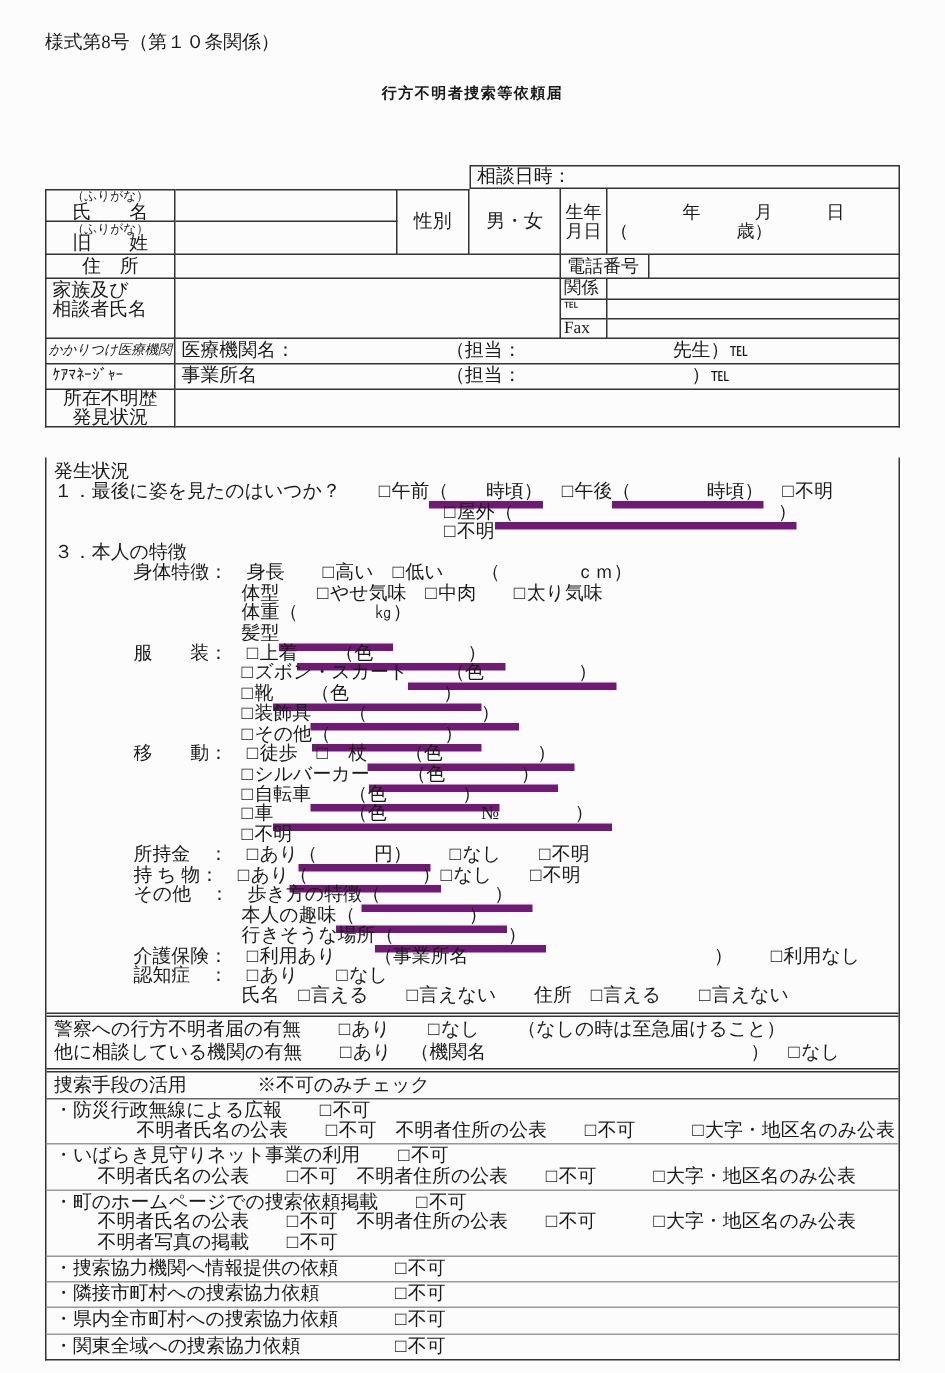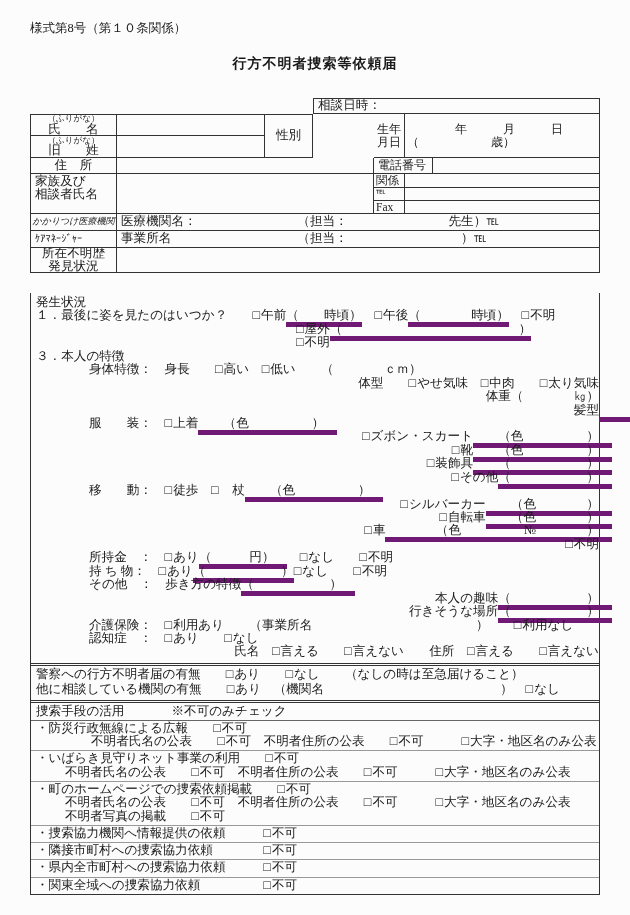--- a/index.html
+++ b/index.html
@@ -3,22 +3,22 @@
 <meta charset="utf-8">
 <style>
   html,body{margin:0;padding:0;}
   body{
     width:630px;height:915px;background:#fcfcfc;color:#1a1a1a;
     font-family:"Liberation Serif","DejaVu Serif",serif;
     position:relative;overflow:hidden;
   }
   .form-number{position:absolute;left:30px;top:20px;font-size:12.5px;}
   .page-title{position:absolute;left:0;top:55px;width:100%;text-align:center;
-    font-size:14px;font-weight:bold;letter-spacing:1px;}
-  .formwrap{position:absolute;left:30px;top:98px;width:461px;}
+    font-size:10px;font-weight:bold;letter-spacing:1px;}
+  .formwrap{position:absolute;left:30px;top:110px;width:461px;}
 
   
   .g{display:grid;width:570px;
      grid-template-columns:87px 148px 48px 61px 31px 28px 167px;
      grid-template-rows:16px 22px 22px 16px 14px 13px 13px 17px 17px 25px;}
   .c{border-right:1px solid #333;border-bottom:1px solid #333;
      display:flex;align-items:center;font-size:12.6px;line-height:1.05;
      box-sizing:border-box;overflow:hidden;white-space:nowrap;}
   .ctr{justify-content:center;text-align:center;}
   .col{flex-direction:column;justify-content:center;}
@@ -31,21 +31,21 @@
   .s10{font-size:10.5px;}
   .s11{font-size:11.5px;}
   .s12{font-size:12px;}
   .topalign{justify-content:flex-start;padding-top:1px;}
   .leftcol{align-items:flex-start;}
 
   
   .lower{width:570px;box-sizing:border-box;
      border-left:1px solid #333;border-right:1px solid #333;border-bottom:1.5px solid #333;}
   .ln{height:13.45px;line-height:13.45px;font-size:12.6px;white-space:nowrap;overflow:visible;}
-  .i0{padding-left:5px;}  .i1{padding-left:58px;} .i2{padding-left:130px;text-align:right;}
+  .i0{padding-left:5px;}  .i1{padding-left:58px;} .i2{padding-left:130px;}
   .i3{padding-left:265px;}.i4{padding-left:60px;} .i5{padding-left:34px;}
   #occ{padding:3px 0 4px;margin-top:20px;}
   #police{border-top:3px double #333;padding:1px 0 2px;}
   #police .ln{height:15.5px;line-height:15.5px;}
   .shead{border-top:3px double #333;border-bottom:1px solid #666;height:17px;
      display:flex;align-items:flex-end;font-size:12.6px;padding-left:5px;}
   .shead .note{margin-left:47px;}
   #srows .srow{padding:1px 0 2px;}
   #srows .srow + .srow{border-top:1px solid #999;}
   #srows .ln{height:13.3px;line-height:13.3px;}
@@ -68,20 +68,21 @@
     <div class="c bt blf lft" style="grid-area:1/4/2/8">
       <span>相談日時：</span>
     </div>
 
     <div class="c bt blf col ctr" style="grid-area:2/1/3/2">
       <div class="sm">（ふりがな）</div>
       <div>氏　　名</div>
     </div>
     <div class="c bt" style="grid-area:2/2/3/3"></div>
     <div class="c bt ctr" style="grid-area:2/3/4/4">性別</div>
+    <div class="c ctr" style="grid-area:2/4/4/5">男・女</div>
     <div class="c col ctr s12" style="grid-area:2/5/4/6">
       <div>生年</div>
       <div>月日</div>
     </div>
     <div class="c col leftcol s12" style="grid-area:2/6/4/8;padding-left:2px">
       <div>　　　　年　　　月　　　日</div>
       <div>（　　　　　　歳）</div>
     </div>
 
     <div class="c blf col ctr" style="grid-area:3/1/4/2">

